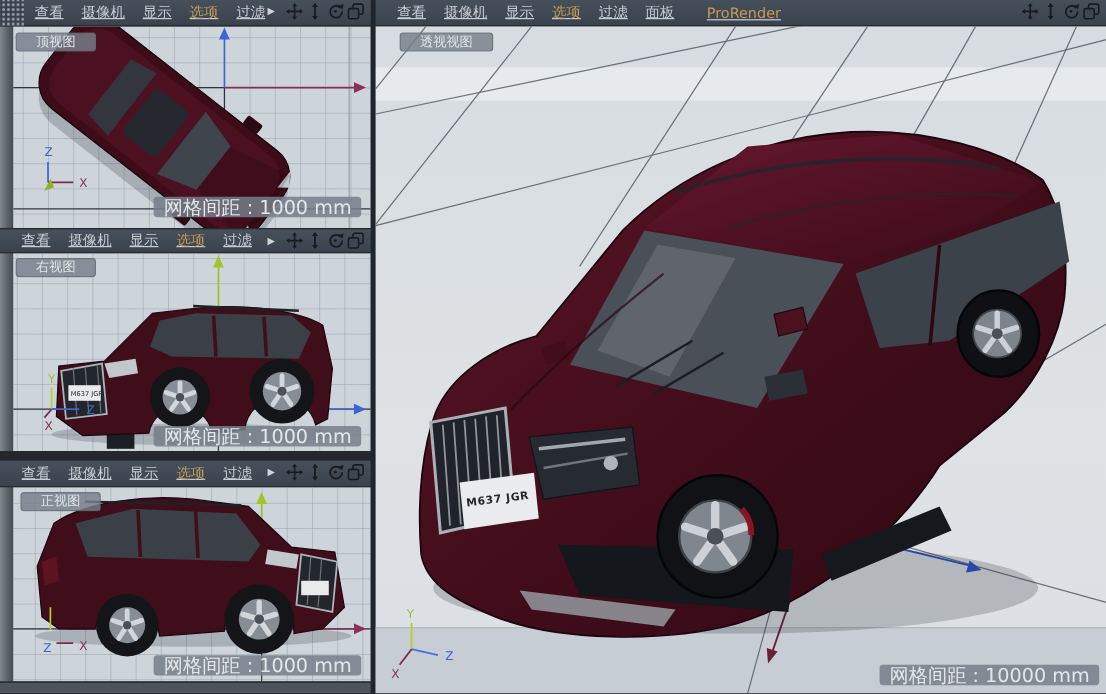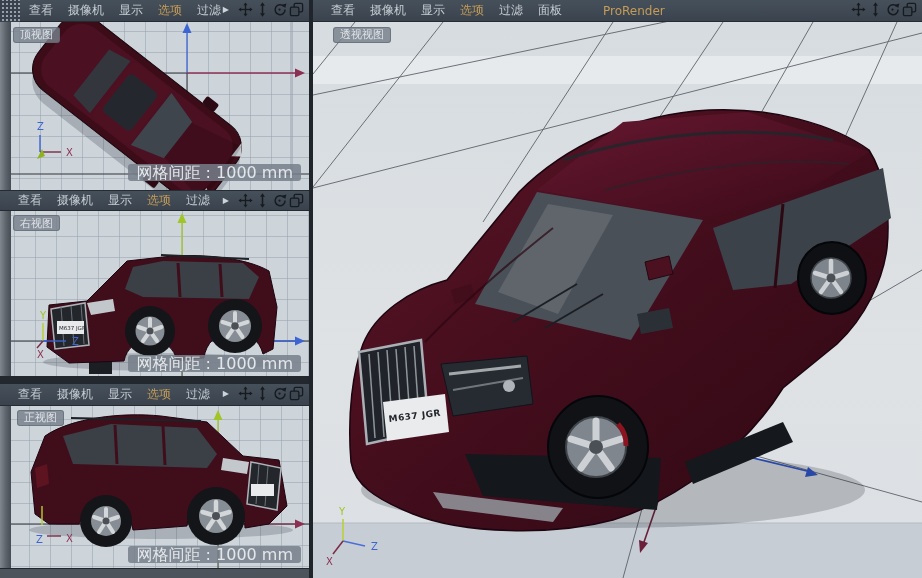--- a/index.html
+++ b/index.html
@@ -1,21 +1,21 @@
 <!DOCTYPE html>
 <html><head>
 <meta charset="utf-8">
 <style>
   html,body{margin:0;padding:0;background:#222;}
   .app{position:relative;width:922px;height:578px;background:#31373e;overflow:hidden;
        font-family:"DejaVu Sans","Liberation Sans",sans-serif;-webkit-font-smoothing:antialiased;}
   
   .menubar{position:absolute;background:linear-gradient(180deg,#46505b,#3a434d);
            display:flex;align-items:center;color:#c6ccd3;font-size:12px;
-           border-bottom:1px solid #262b31;box-sizing:border-box;white-space:nowrap;}
+           border-bottom:1px solid #262b31;box-sizing:border-box;white-space:nowrap;text-decoration:underline;}
   .menubar .mi{padding:0 1px;margin-right:13px;cursor:default;}
   .menubar .mi.hl{color:#c59c58;}
   .grip{width:20px;height:22px;margin-right:8px;background:#39424c;
         background-image:radial-gradient(#98a0a9 1px,transparent 1.3px);
         background-size:4px 4px;background-position:1px 2px;}
   .icon-cluster{position:absolute;right:5px;top:2px;display:flex;align-items:center;gap:2px;}
   .icon-cluster svg{display:block;}
   .ov-arrow{font-size:8px;color:#cdd3d9;margin-right:7px;}
   
   .leftcol{position:absolute;left:0;top:0;width:309px;height:578px;}
@@ -24,21 +24,21 @@
   .edgestrip{position:absolute;left:0;top:0;bottom:0;width:11px;
              background:linear-gradient(90deg,#81878f,#5d636b 55%,#474d55);}
   .canvas{position:absolute;left:11px;top:0;right:0;bottom:0;background-color:#cdd4da;}
   .gridbg{background-image:
       linear-gradient(rgba(148,158,170,.5) 1px,transparent 1px),
       linear-gradient(90deg,rgba(148,158,170,.5) 1px,transparent 1px);
       background-size:21px 21px;}
   .split{position:absolute;left:0;width:309px;background:#23282e;}
   .bstrip{position:absolute;left:0;top:568px;width:309px;height:10px;background:#4d545c;border-top:1px solid #23282e;box-sizing:border-box;}
   .vp-badge{position:absolute;background:rgba(118,127,138,.82);color:#dfe3e7;font-size:11px;
-            line-height:14px;padding:0 6px;border-radius:3px;border:1px solid rgba(88,96,106,.55);}
+            line-height:14px;padding:0 16px;border-radius:3px;border:1px solid rgba(88,96,106,.55);}
   .grid-badge{position:absolute;background:rgba(118,127,138,.85);color:#e4e7ea;font-size:16px;
             line-height:15px;padding:1px 8px;border-radius:3px;}
   .maincanvas{position:absolute;left:4px;top:22px;width:609px;height:556px;
             background:linear-gradient(180deg,#d7dce0 0%,#dee2e5 60%,#dce0e4 100%);}
   svg text{font-family:"DejaVu Sans","Liberation Sans",sans-serif;}
 </style>
 </head>
 <body>
 
 <div class="app">
@@ -316,21 +316,21 @@
 
   <div class="maincol">
 
     <div class="menubar" style="left:4px;top:0;width:609px;height:22px;padding-left:17px;">
       <span class="mi">查看</span>
       <span class="mi">摄像机</span>
       <span class="mi">显示</span>
       <span class="mi hl">选项</span>
       <span class="mi">过滤</span>
       <span class="mi">面板</span>
-      <span class="mi hl" style="margin-left:26px;">ProRender</span>
+      <span class="mi hl" style="margin-left:12px;">ProRender</span>
       <div class="icon-cluster">
         <svg width="15" height="15" viewBox="0 0 16 16">
             <g stroke="#171b1f" stroke-width="1.4">
               <line x1="8" y1="3" x2="8" y2="13"></line>
               <line x1="3" y1="8" x2="13" y2="8"></line>
             </g>
             <path fill="#171b1f" d="M8 .5 5.8 3.4h4.4ZM8 15.5l-2.2-2.9h4.4ZM.5 8l2.9-2.2v4.4ZM15.5 8l-2.9-2.2v4.4Z"></path>
           </svg>
         <svg width="15" height="15" viewBox="0 0 16 16">
             <line x1="8" y1="3.5" x2="8" y2="12.5" stroke="#171b1f" stroke-width="1.6"></line>
@@ -463,16 +463,17 @@
         <g>
           <line x1="30" y1="519" x2="30" y2="497" stroke="#b8cf2e" stroke-width="1.5"></line>
           <line x1="30" y1="519" x2="52" y2="524" stroke="#4a6fd8" stroke-width="1.5"></line>
           <line x1="30" y1="519" x2="20" y2="532" stroke="#7c2a45" stroke-width="1.5"></line>
           <text x="26" y="493" font-size="10" fill="#9fc526">Y</text>
           <text x="58" y="528" font-size="10" fill="#3c64d2">Z</text>
           <text x="13" y="543" font-size="10" fill="#8c3053">X</text>
         </g>
       </svg>
       <div class="vp-badge" style="left:20px;top:5px;">透视视图</div>
+      <div class="grid-badge" style="right:6px;bottom:7px;">网格间距 : 10000 mm</div>
     </div>
   </div>
 
 </div>
 
 </body></html>

